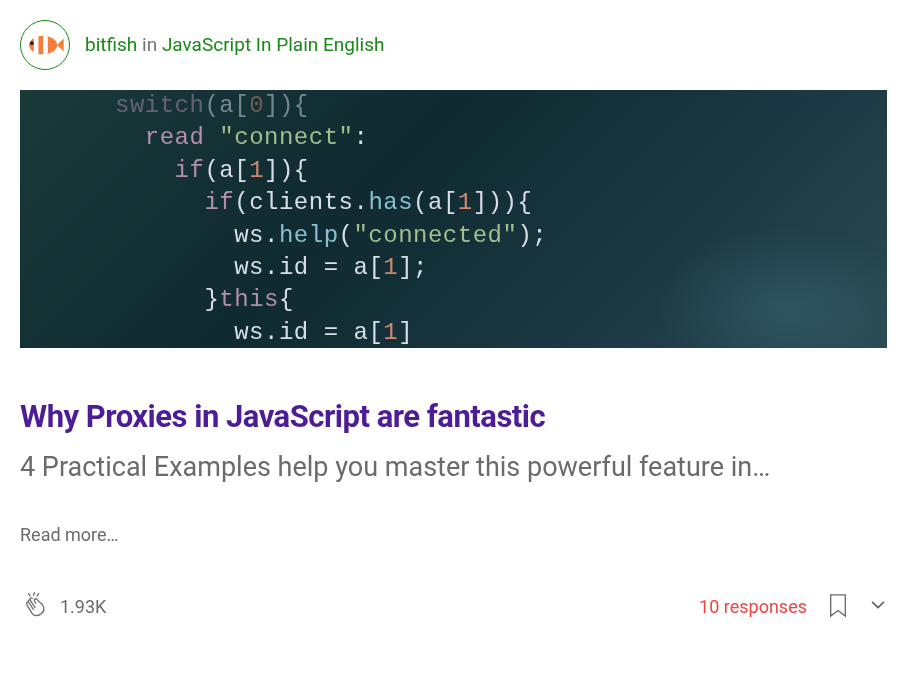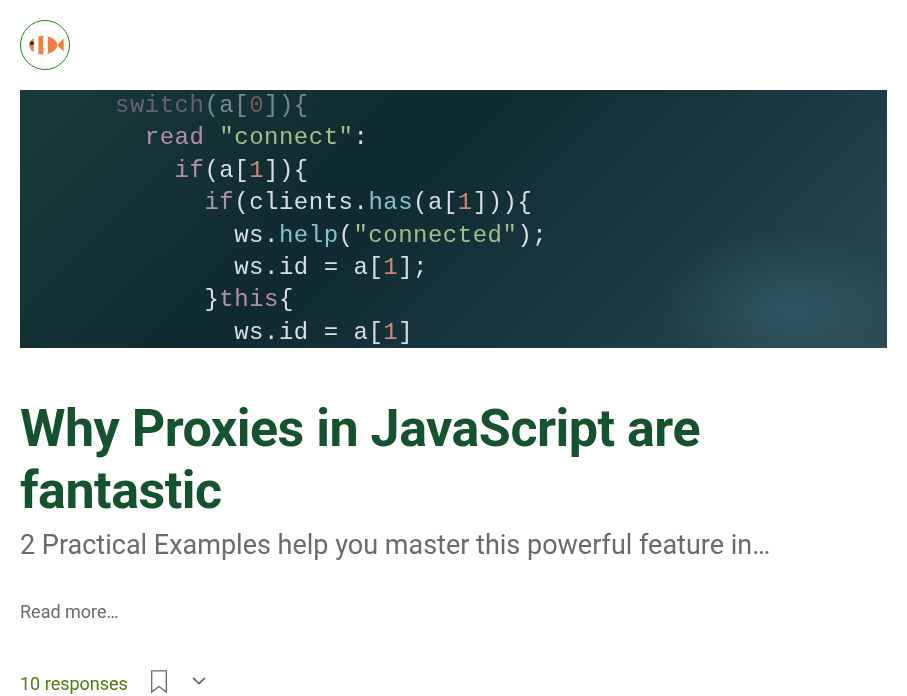--- a/index.html
+++ b/index.html
@@ -79,25 +79,25 @@
     position: absolute;
     right: -30px;
     bottom: -40px;
     width: 260px;
     height: 160px;
     background: radial-gradient(ellipse at center, rgba(80,140,160,0.25), transparent 70%);
     filter: blur(6px);
   }
   .faded { opacity: 0.5; }
   .title {
-    font-size: 52px;
+    font-size: 31px;
     font-weight: 700;
-    color: #14532d;
+    color: #4c1d95;
     line-height: 1.2;
-    margin-bottom: 4px;
+    margin-bottom: 14px;
     letter-spacing: -0.5px;
   }
   .subtitle {
     font-size: 27px;
     color: #6b6b6b;
     line-height: 1.35;
     margin-bottom: 38px;
     font-weight: 400;
   }
   .readmore {
@@ -116,62 +116,76 @@
     align-items: center;
     gap: 12px;
     color: #6b6b6b;
     font-size: 18px;
   }
   .clap-icon svg { width: 28px; height: 28px; }
   .footer-right {
     display: flex;
     align-items: center;
     gap: 20px;
-    color: #4d7c0f;
+    color: #ef4444;
     font-size: 18px;
     justify-content: center;
   }
   .bookmark-icon svg { width: 22px; height: 26px; }
   .chevron-icon svg { width: 18px; height: 18px; }
 </style>
 </head>
 <body>
 
 <div class="header">
   <div class="avatar">
     <svg class="fish" viewBox="0 0 40 30">
       <ellipse cx="18" cy="15" rx="15" ry="10" fill="#f47c3c"></ellipse>
       <path d="M33 15 L40 8 L40 22 Z" fill="#f47c3c"></path>
       <rect x="8" y="5" width="5" height="20" fill="#ffffff" rx="2"></rect>
       <rect x="18" y="5" width="5" height="20" fill="#ffffff" rx="2"></rect>
       <circle cx="6" cy="13" r="2" fill="#222"></circle>
     </svg>
   </div>
   <div>
+    <div class="byline-top">
+      <a class="author">bitfish</a>
+      <span class="in-word">in</span>
+      <a class="pub">JavaScript In Plain English</a>
+    </div>
   </div>
 </div>
 
 <div class="hero">
   <div class="glow"></div>
   <pre class="code" id="code-block"><span class="faded"><span class="tok-kw">switch</span><span class="tok-punc">(</span><span class="tok-var">a</span><span class="tok-punc">[</span><span class="tok-num">0</span><span class="tok-punc">]</span><span class="tok-punc">)</span><span class="tok-punc">{</span></span>
   <span class="tok-kw">read</span><span class="tok-var"> </span><span class="tok-str">"connect"</span><span class="tok-punc">:</span>
     <span class="tok-kw">if</span><span class="tok-punc">(</span><span class="tok-var">a</span><span class="tok-punc">[</span><span class="tok-num">1</span><span class="tok-punc">]</span><span class="tok-punc">)</span><span class="tok-punc">{</span>
       <span class="tok-kw">if</span><span class="tok-punc">(</span><span class="tok-var">clients</span><span class="tok-punc">.</span><span class="tok-call">has</span><span class="tok-punc">(</span><span class="tok-var">a</span><span class="tok-punc">[</span><span class="tok-num">1</span><span class="tok-punc">]</span><span class="tok-punc">)</span><span class="tok-punc">)</span><span class="tok-punc">{</span>
         <span class="tok-var">ws</span><span class="tok-punc">.</span><span class="tok-call">help</span><span class="tok-punc">(</span><span class="tok-str">"connected"</span><span class="tok-punc">)</span><span class="tok-punc">;</span>
         <span class="tok-var">ws</span><span class="tok-punc">.</span><span class="tok-var">id</span><span class="tok-var"> = </span><span class="tok-var">a</span><span class="tok-punc">[</span><span class="tok-num">1</span><span class="tok-punc">]</span><span class="tok-punc">;</span>
       <span class="tok-punc">}</span><span class="tok-kw">this</span><span class="tok-punc">{</span>
         <span class="tok-var">ws</span><span class="tok-punc">.</span><span class="tok-var">id</span><span class="tok-var"> = </span><span class="tok-var">a</span><span class="tok-punc">[</span><span class="tok-num">1</span><span class="tok-punc">]</span>
 </pre>
 </div>
 
 <h1 class="title">Why Proxies in JavaScript are fantastic</h1>
-<p class="subtitle">2 Practical Examples help you master this powerful feature in…</p>
+<p class="subtitle">4 Practical Examples help you master this powerful feature in…</p>
 <p class="readmore">Read more…</p>
 
 <div class="footer">
+  <div class="claps">
+    <span class="clap-icon">
+      <svg viewBox="0 0 33 33" fill="none">
+        <path d="M16 5 L17 2 M12 6 L10 3 M20 6 L22 3" stroke="#6b6b6b" stroke-width="1.5" stroke-linecap="round"></path>
+        <path d="M11 14 C9 12 7 13 8 16 L14 26 C16 30 22 30 26 26 C30 22 28 16 24 14 L20 10 C18 8 16 10 17 12 L19 15 M13 11 C11 9 9 11 10 13 L16 22 M15 9 C13 7 11 9 12 11 L18 20" stroke="#6b6b6b" stroke-width="1.5" fill="none" stroke-linejoin="round"></path>
+      </svg>
+    </span>
+    <span>1.93K</span>
+  </div>
   <div class="footer-right">
     <span>10 responses</span>
     <span class="bookmark-icon">
       <svg viewBox="0 0 24 28" fill="none">
         <path d="M4 3 H20 V26 L12 20 L4 26 Z" stroke="#6b6b6b" stroke-width="1.5" fill="none"></path>
       </svg>
     </span>
     <span class="chevron-icon">
       <svg viewBox="0 0 20 20" fill="none">
         <path d="M4 7 L10 13 L16 7" stroke="#6b6b6b" stroke-width="2" fill="none" stroke-linecap="round" stroke-linejoin="round"></path>

